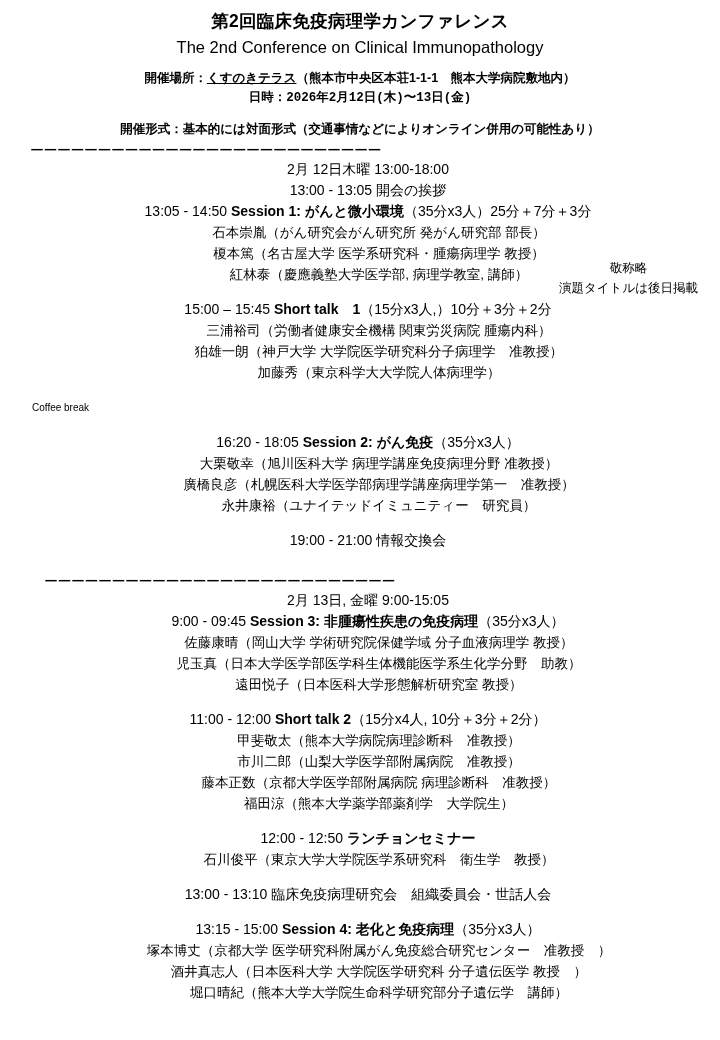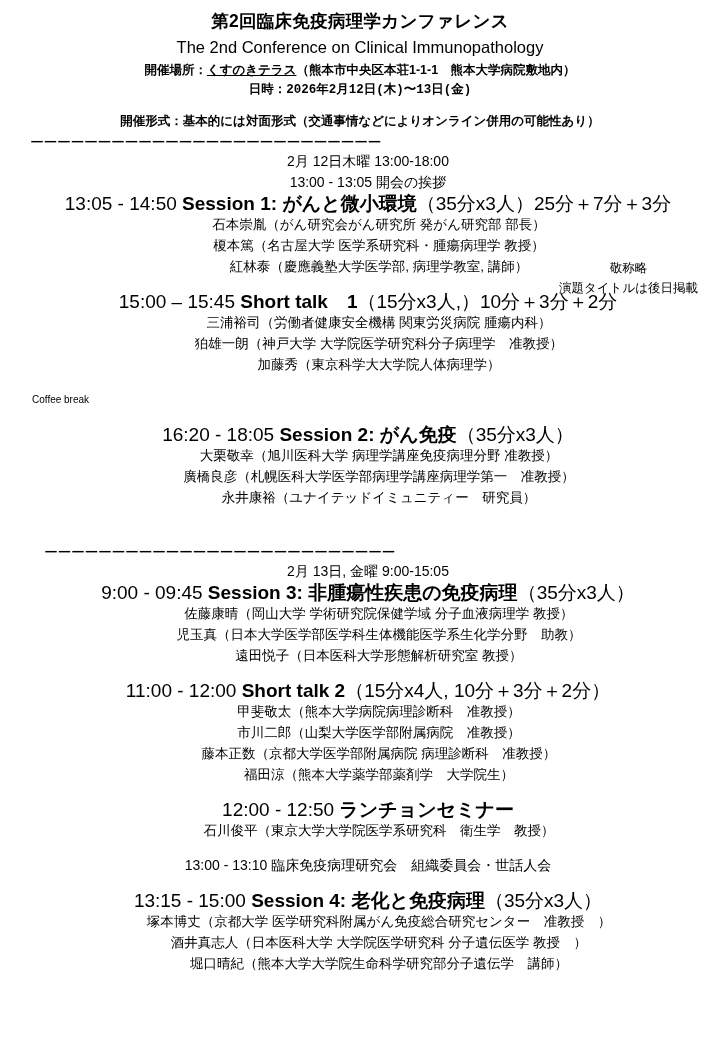--- a/index.html
+++ b/index.html
@@ -35,21 +35,21 @@
   }
   .title-en {
     font-size: 16.5px;
     font-weight: 400;
     line-height: 1.5;
     margin-top: 1px;
   }
   .venue-line {
     font-size: 12.5px;
     font-weight: 700;
-    margin-top: 0;
+    margin-top: 8px;
     line-height: 1.6;
   }
   .venue-line .u {
     text-decoration: underline;
   }
   .date-line {
     font-size: 12.5px;
     font-weight: 700;
     line-height: 1.6;
     font-family: Liberation Mono, monospace;
@@ -79,21 +79,21 @@
   }
   .row {
     line-height: 21px;
     white-space: nowrap;
     text-align: center;
   }
   .row.time {
     font-size: 14px;
   }
   .row.session {
-    font-size: 19px;
+    font-size: 14px;
   }
   .row .bold {
     font-weight: 700;
   }
   .row.speaker {
     padding-left: 22px;
     font-size: 13.5px;
   }
   .gap-m { height: 14px; }
   .gap-l { height: 19px; }
@@ -164,20 +164,21 @@
 
     <div class="row session">
       <span>16:20 - 18:05 </span><span class="bold">Session 2: がん免疫</span><span>（35分x3人）</span>
     </div>
     <div class="row speaker">大栗敬幸（旭川医科大学 病理学講座免疫病理分野 准教授）</div>
     <div class="row speaker">廣橋良彦（札幌医科大学医学部病理学講座病理学第一　准教授）</div>
     <div class="row speaker">永井康裕（ユナイテッドイミュニティー　研究員）</div>
 
     <div class="gap-m"></div>
 
+    <div class="row time">19:00 - 21:00 情報交換会</div>
 
     <div class="gap-l"></div>
 
     <div class="rule indented">ーーーーーーーーーーーーーーーーーーーーーーーーーー</div>
 
     <div class="row time">2月 13日, 金曜 9:00-15:05</div>
 
     <div class="row session">
       <span>9:00 - 09:45 </span><span class="bold">Session 3: 非腫瘍性疾患の免疫病理</span><span>（35分x3人）</span>
     </div>

